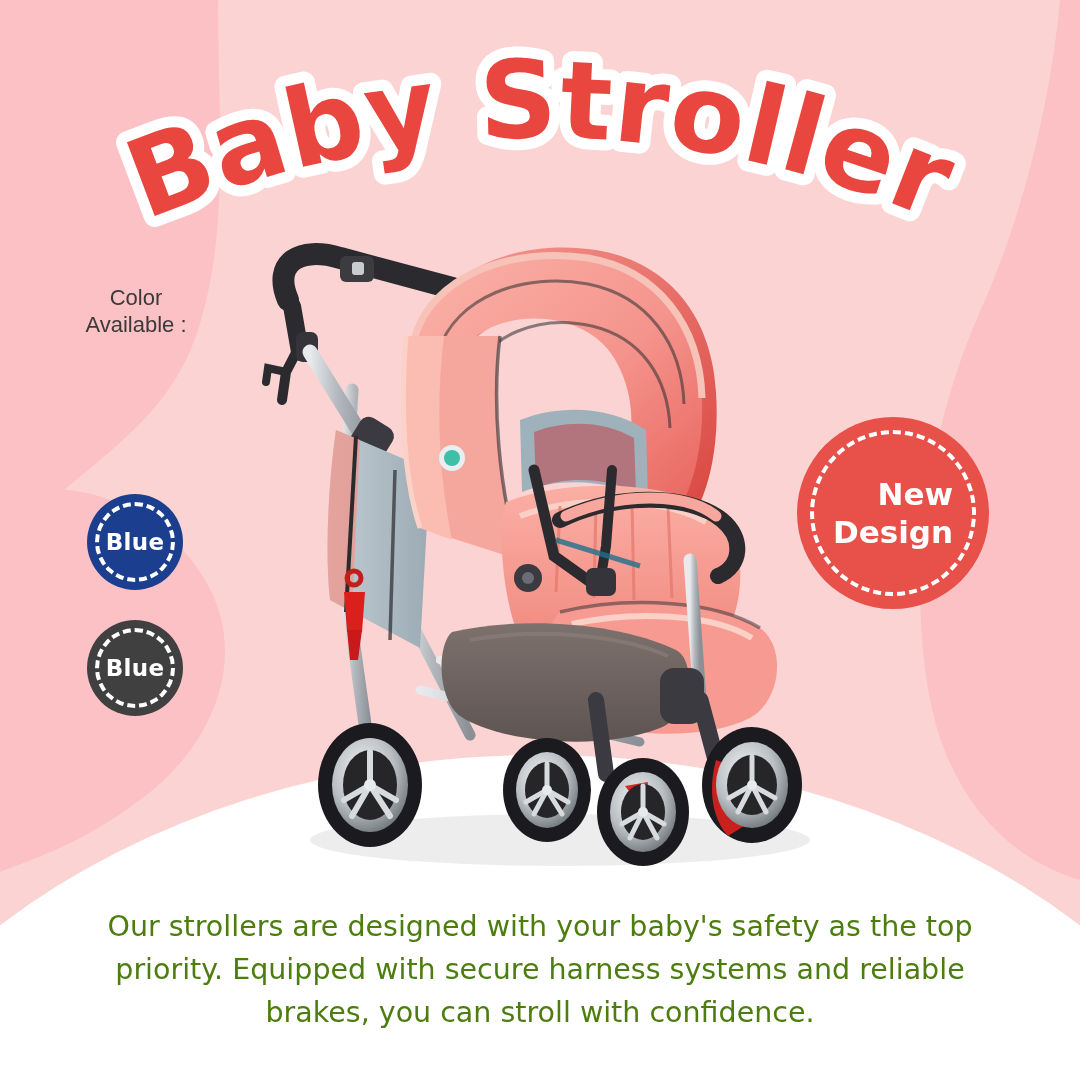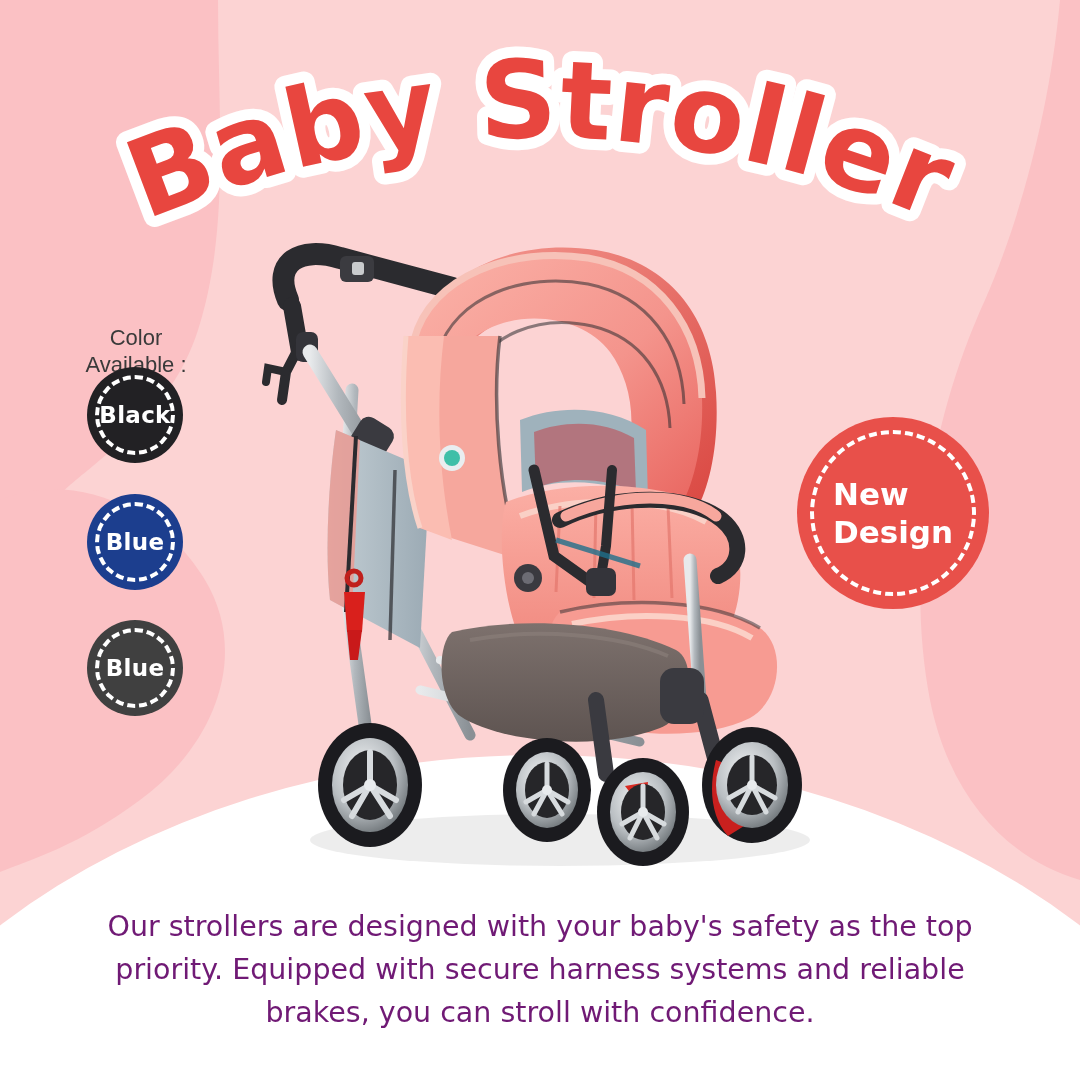--- a/index.html
+++ b/index.html
@@ -33,21 +33,20 @@
     stroke:#ffffff;
     stroke-width:22px;
     stroke-linejoin:round;
     paint-order:stroke fill;
   }
 
   
   #color-block{
     position:absolute;left:48px;top:284px;width:176px;
     text-align:center;
-    margin-top:40px;
   }
   #color-label{
     font-family:"Liberation Sans", sans-serif;
     font-size:22px;
     line-height:27px;
     color:#3A3A3A;
     white-space:pre-line;
   }
   .swatch{
     position:absolute;
@@ -88,32 +87,32 @@
     position:absolute;left:13px;top:13px;right:13px;bottom:13px;
     border:4px dashed #ffffff;border-radius:50%;box-sizing:border-box;
   }
   #badge-text{
     position:relative;z-index:2;
     font-family:"DejaVu Sans", sans-serif;
     font-weight:bold;
     font-size:31px;
     line-height:38px;
     color:#ffffff;
-    text-align:left;
+    text-align:right;
     white-space:pre-line;
   }
 
   
   #desc{
     position:absolute;left:90px;top:905px;width:900px;
     text-align:center;
     font-family:"DejaVu Sans", sans-serif;
     font-size:28.5px;
     line-height:43px;
-    color:#701a75;
+    color:#4d7c0f;
   }
 </style>
 </head>
 <body>
 
 <div id="poster">
 
   <svg class="layer" viewBox="0 0 1080 1080" width="1080" height="1080" aria-hidden="true">
     <rect x="0" y="0" width="1080" height="1080" fill="#FCD3D3"></rect>
 
@@ -315,24 +314,20 @@
         <textPath href="#arc" startOffset="50%" text-anchor="middle">Baby Stroller</textPath>
       </text>
     </svg>
   </div>
 
   <div id="color-block">
     <div id="color-label">Color
 Available :</div>
   </div>
 
-  <div class="swatch" id="sw-black">
-    <span class="ring"></span>
-    <span class="lbl">Black</span>
-  </div>
   <div class="swatch" id="sw-navy">
     <span class="ring"></span>
     <span class="lbl">Blue</span>
   </div>
   <div class="swatch" id="sw-blue">
     <span class="ring"></span>
     <span class="lbl">Blue</span>
   </div>
 
   <div id="badge">

